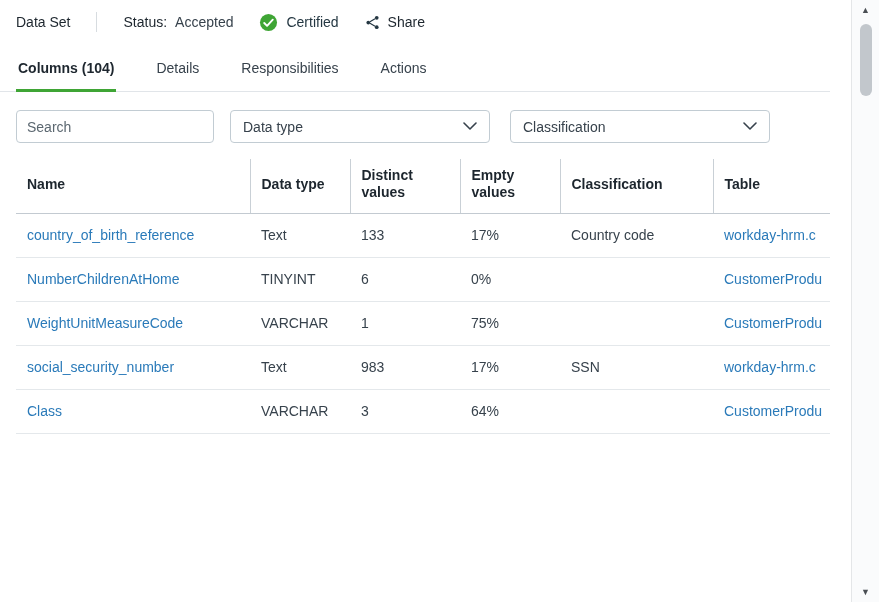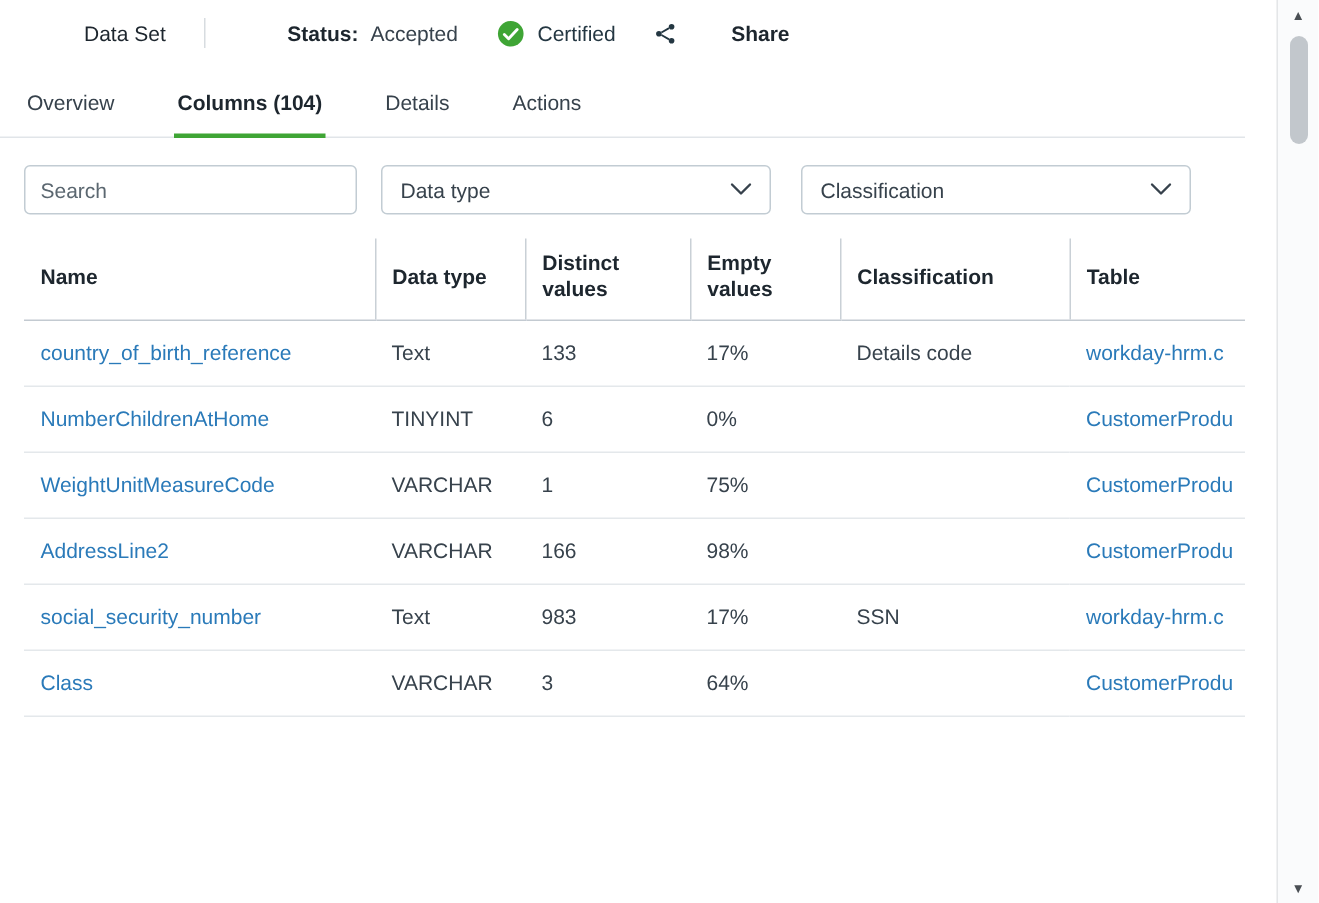--- a/index.html
+++ b/index.html
@@ -16,37 +16,37 @@
   body{
     width:879px;height:602px;overflow:hidden;position:relative;
     background:#fff;color:var(--body-text);
     font-family:"Liberation Sans", sans-serif;font-size:14px;
   }
   .content{width:830px;}
 
   
   .topbar{display:flex;align-items:center;gap:26px;padding:12px 16px 10px;}
   .topbar .item{display:flex;align-items:center;gap:8px;}
-  .dataset-label{color:var(--header-text);margin-left:40px;}
+  .dataset-label{color:var(--header-text);}
   .vdiv{width:1px;height:20px;background:#d7dce0;}
-  .bold{font-weight:700;color:var(--header-text);margin-left:28px;}
+  .bold{font-weight:400;color:var(--header-text);}
   .semibold{font-weight:400;color:#243742;}
   .badge{width:19px;height:19px;display:inline-block;}
   .badge-circle{fill:var(--accent-green,#3fa535);}
   .share-icon svg{display:block;}
 
   
   .tabs{display:flex;gap:38px;padding:10px 16px 0;border-bottom:1px solid #e1e5e9;width:830px;}
   .tab{padding:8px 2px 13px;color:#37424c;cursor:pointer;border-bottom:3px solid transparent;margin-bottom:-1px;}
   .tab.active{font-weight:700;color:var(--header-text);border-bottom-color:var(--accent-green,#3fa535);}
 
   
   .filters{display:flex;gap:16px;align-items:center;padding:18px 16px 14px;}
   .search-input{
-    width:222px;height:33px;border:1px solid var(--input-border);border-radius:4px;
+    width:198px;height:33px;border:1px solid var(--input-border);border-radius:4px;
     padding:0 10px;font-size:14px;color:var(--body-text);outline:none;
     font-family:"Liberation Sans", sans-serif;
   }
   .search-input::placeholder{color:#5b6770;}
   .dropdown{
     width:260px;height:33px;border:1px solid var(--input-border);border-radius:4px;
     display:flex;align-items:center;justify-content:space-between;
     padding:0 12px;color:var(--body-text);cursor:pointer;background:#fff;
   }
   .dropdown:last-child{margin-left:4px;}
@@ -106,23 +106,23 @@
           <circle cx="3.5" cy="8" r="2" fill="#243742"></circle>
           <circle cx="12.5" cy="13" r="2" fill="#243742"></circle>
           <path d="M5.3 7.1l5.4-3.1M5.3 8.9l5.4 3.1" stroke="#243742" stroke-width="1.3" fill="none"></path>
         </svg>
       </span>
       <span class="bold">Share</span>
     </span>
   </header>
 
   <nav class="tabs">
-    <div class="tab">Overview</div>
     <div class="tab active">Columns (104)</div>
     <div class="tab">Details</div>
+    <div class="tab">Responsibilities</div>
     <div class="tab">Actions</div>
   </nav>
 
   <div class="filters">
     <input class="search-input" type="text" placeholder="Search" style="">
     <div class="dropdown">
       <span>Data type</span>
       <span class="chevron">
         <svg width="14" height="9" viewBox="0 0 14 9">
             <path d="M1 1l6 6 6-6" fill="none" stroke="#37424c" stroke-width="1.6" stroke-linecap="round" stroke-linejoin="round"></path>
@@ -157,48 +157,40 @@
         <th>Classification</th>
         <th>Table</th>
       </tr>
     </thead>
     <tbody>
       <tr>
         <td><a>country_of_birth_reference</a></td>
         <td>Text</td>
         <td>133</td>
         <td>17%</td>
-        <td>Details code</td>
+        <td>Country code</td>
         <td><a>workday-hrm.c</a></td>
       </tr>
       <tr>
         <td><a>NumberChildrenAtHome</a></td>
         <td>TINYINT</td>
         <td>6</td>
         <td>0%</td>
         <td></td>
         <td><a>CustomerProdu</a></td>
       </tr>
       <tr>
         <td><a>WeightUnitMeasureCode</a></td>
         <td>VARCHAR</td>
         <td>1</td>
         <td>75%</td>
         <td></td>
         <td><a>CustomerProdu</a></td>
       </tr>
       <tr>
-        <td><a>AddressLine2</a></td>
-        <td>VARCHAR</td>
-        <td>166</td>
-        <td>98%</td>
-        <td></td>
-        <td><a>CustomerProdu</a></td>
-      </tr>
-      <tr>
         <td><a>social_security_number</a></td>
         <td>Text</td>
         <td>983</td>
         <td>17%</td>
         <td>SSN</td>
         <td><a>workday-hrm.c</a></td>
       </tr>
       <tr>
         <td><a>Class</a></td>
         <td>VARCHAR</td>

